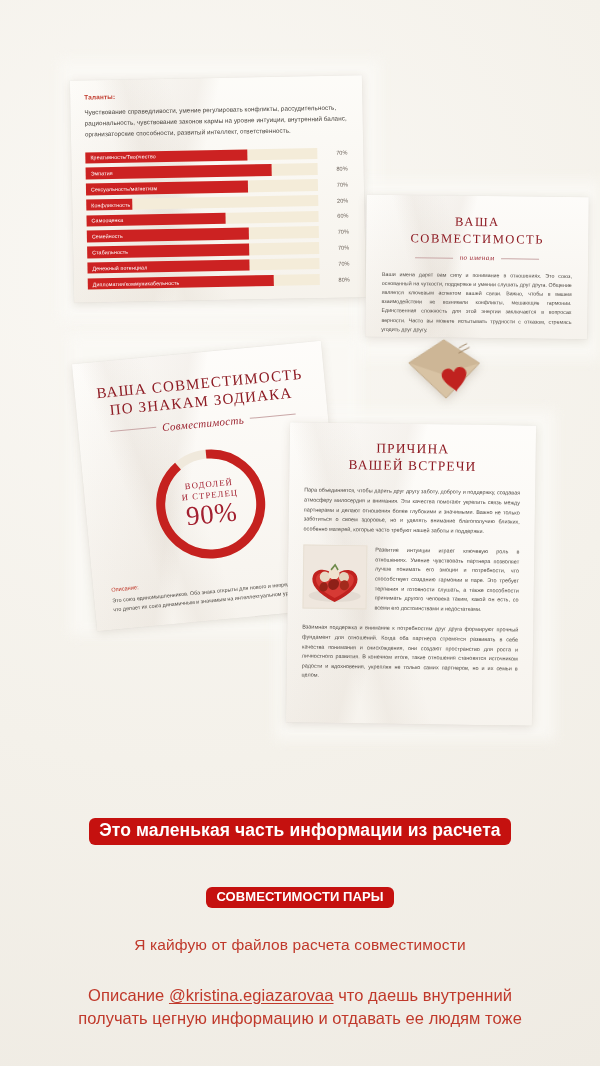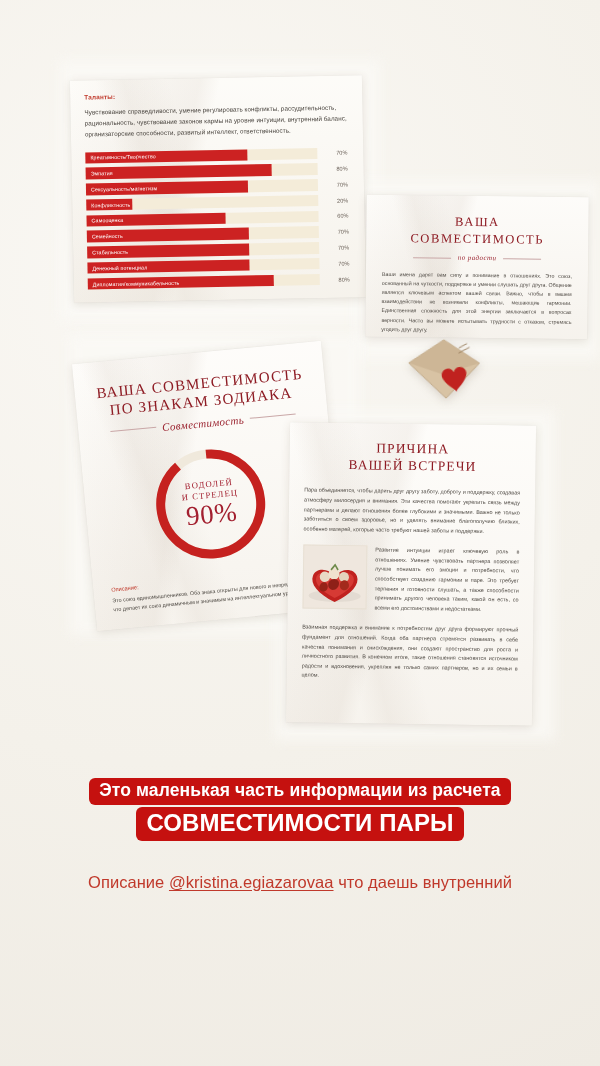--- a/index.html
+++ b/index.html
@@ -259,23 +259,24 @@
   }
   .banner-lines { display: flex; flex-direction: column; align-items: center; gap: 2px; }
   .banner-line {
     display: inline-block;
     background: #c5110f;
     color: #ffffff;
     font-weight: bold;
     border-radius: 6px;
     padding: 2px 10px 4px 10px;
     letter-spacing: .1px;
+    margin-top: 40px;
   }
   .banner-line.l1 { font-size: 17.5px; }
-  .banner-line.l2 { font-size: 24px; }
+  .banner-line.l2 { font-size: 13px; }
   .tagline {
     margin-top: 28px;
     color: #c0392b;
     font-size: 15.5px;
     letter-spacing: .1px;
   }
   .thanks {
     margin-top: 30px;
     color: #c0392b;
     font-size: 16.5px;
@@ -370,21 +371,21 @@
   </div>
 
   <div class="card" id="card-names">
     <div class="inner">
       <div class="nm-title">
         <div>ВАША</div>
         <div>СОВМЕСТИМОСТЬ</div>
       </div>
       <div class="nm-rule">
         <span class="ln"></span>
-        <span class="nm-sub">по радости</span>
+        <span class="nm-sub">по именам</span>
         <span class="ln"></span>
       </div>
       <div class="nm-text">Ваши имена дарят вам силу и понимание в отношениях. Это союз, основанный на чуткости, поддержке и умении слушать друг друга. Общение является ключевым аспектом вашей связи. Важно, чтобы в вашем взаимодействии не возникали конфликты, мешающие гармонии. Единственная сложность для этой энергии заключается в вопросах верности. Часто вы можете испытывать трудности с отказом, стремясь угодить друг другу.</div>
     </div>
   </div>
 
   <svg id="envelope" viewBox="0 0 74 62">
     <polygon points="2,20 40,2 72,30 34,60" fill="#d8c3a4"></polygon>
     <polygon points="2,20 40,2 72,30 34,60" fill="none" stroke="#c3ac8c" stroke-width="1"></polygon>
     <polygon points="2,20 34,36 72,30 40,2" fill="#cdb696"></polygon>
@@ -454,19 +455,21 @@
       <div class="rs-p">Взаимная поддержка и внимание к потребностям друг друга формируют прочный фундамент для отношений. Когда оба партнера стремятся развивать в себе качества понимания и снисхождения, они создают пространство для роста и личностного развития. В конечном итоге, такие отношения становятся источником радости и вдохновения, укрепляя не только самих партнеров, но и их семьи в целом.</div>
     </div>
   </div>
 
   <div id="bottom">
     <div class="banner-lines">
       <span class="banner-line l1">Это маленькая часть информации из расчета</span>
       <span class="banner-line l2">СОВМЕСТИМОСТИ ПАРЫ</span>
     </div>
 
+    <div class="tagline">Я кайфую от файлов расчета совместимости</div>
 
     <div class="thanks">
       <span>Описание </span><a class="mention" href="#" style="color:#c0392b;text-decoration:underline;">@kristina.egiazarovaa</a><span> что даешь внутренний</span>
+      <div>получать цегную информацию и отдавать ее людям тоже</div>
     </div>
   </div>
 
 </div>
 
 </body></html>

